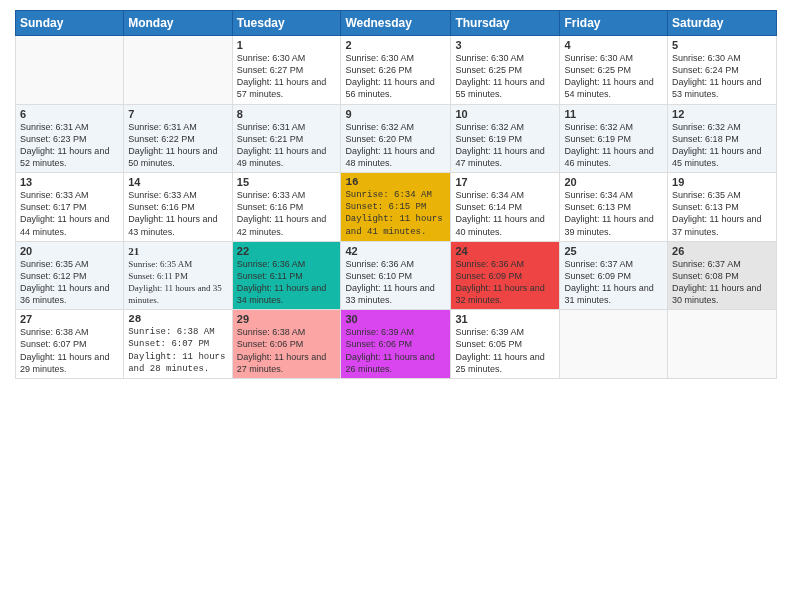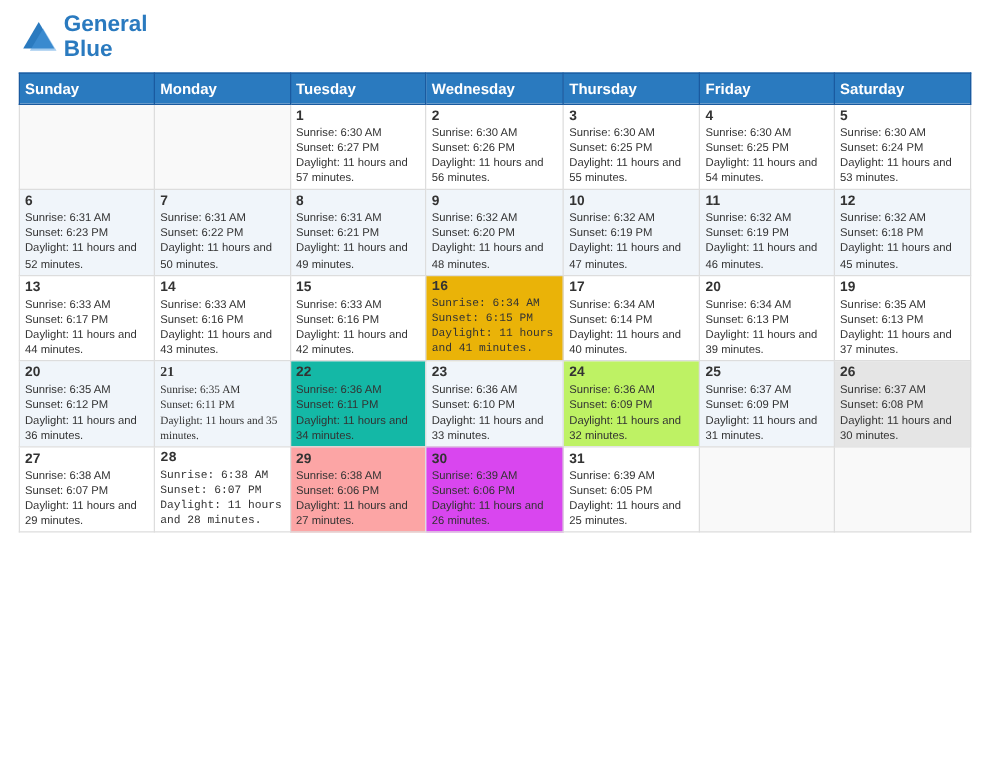--- a/index.html
+++ b/index.html
@@ -95,36 +95,20 @@
       color: #333;
     }
     .empty-cell {
       background: #f9f9f9 !important;
     }
   </style>
 </head>
 <body>
 
 <div class="page">
-  <div class="header">
-    <div class="logo">
-      <svg class="logo-icon" viewBox="0 0 36 36">
-        <polygon points="18,4 32,28 4,28" fill="#2a7abf"></polygon>
-        <polygon points="22,10 34,30 10,30" fill="#4a9adf" opacity="0.5"></polygon>
-      </svg>
-      <div class="logo-text">
-        <div><span>General</span></div>
-        <div style="color:#2a7abf;">Blue</div>
-      </div>
-    </div>
-    <div class="title-section">
-      <div class="month-title"></div>
-      <div class="subtitle"></div>
-    </div>
-  </div>
 
   <table class="calendar">
     <thead>
       <tr>
       <th>Sunday</th>
           <th>Monday</th>
           <th>Tuesday</th>
           <th>Wednesday</th>
           <th>Thursday</th>
           <th>Friday</th>
@@ -267,26 +251,26 @@
 Sunset: 6:11 PM
 Daylight: 11 hours and 35 minutes.</div>
           </td>
           <td style="background: #14b8a6;">
             <span class="day-num">22</span>
             <div class="day-info" style="white-space: pre-line;">Sunrise: 6:36 AM
 Sunset: 6:11 PM
 Daylight: 11 hours and 34 minutes.</div>
           </td>
           <td style="background: rgb(240, 245, 250);">
-            <span class="day-num">23</span>
+            <span class="day-num">42</span>
             <div class="day-info" style="white-space: pre-line;">Sunrise: 6:36 AM
 Sunset: 6:10 PM
 Daylight: 11 hours and 33 minutes.</div>
           </td>
-          <td style="background: #bef264; margin-top: 40px;">
+          <td style="background: #ef4444; margin-top: 40px;">
             <span class="day-num">24</span>
             <div class="day-info" style="white-space: pre-line;">Sunrise: 6:36 AM
 Sunset: 6:09 PM
 Daylight: 11 hours and 32 minutes.</div>
           </td>
           <td style="background: rgb(240, 245, 250);">
             <span class="day-num">25</span>
             <div class="day-info" style="white-space: pre-line;">Sunrise: 6:37 AM
 Sunset: 6:09 PM
 Daylight: 11 hours and 31 minutes.</div>

